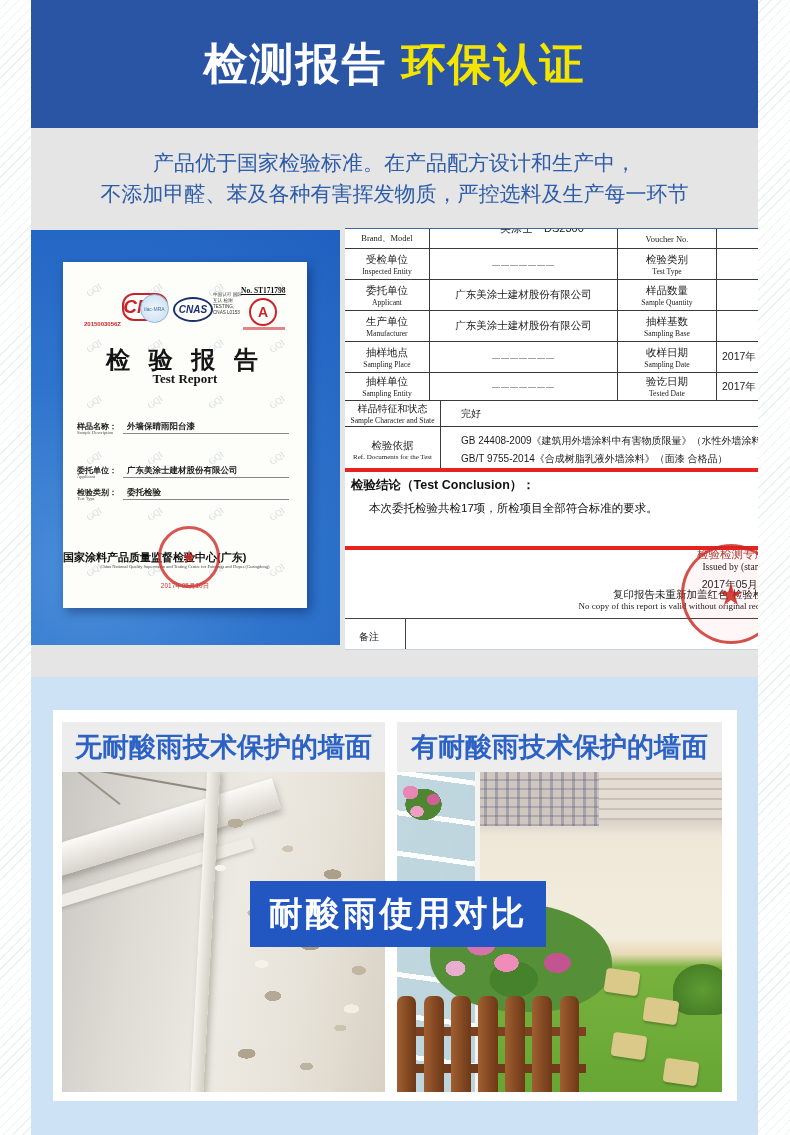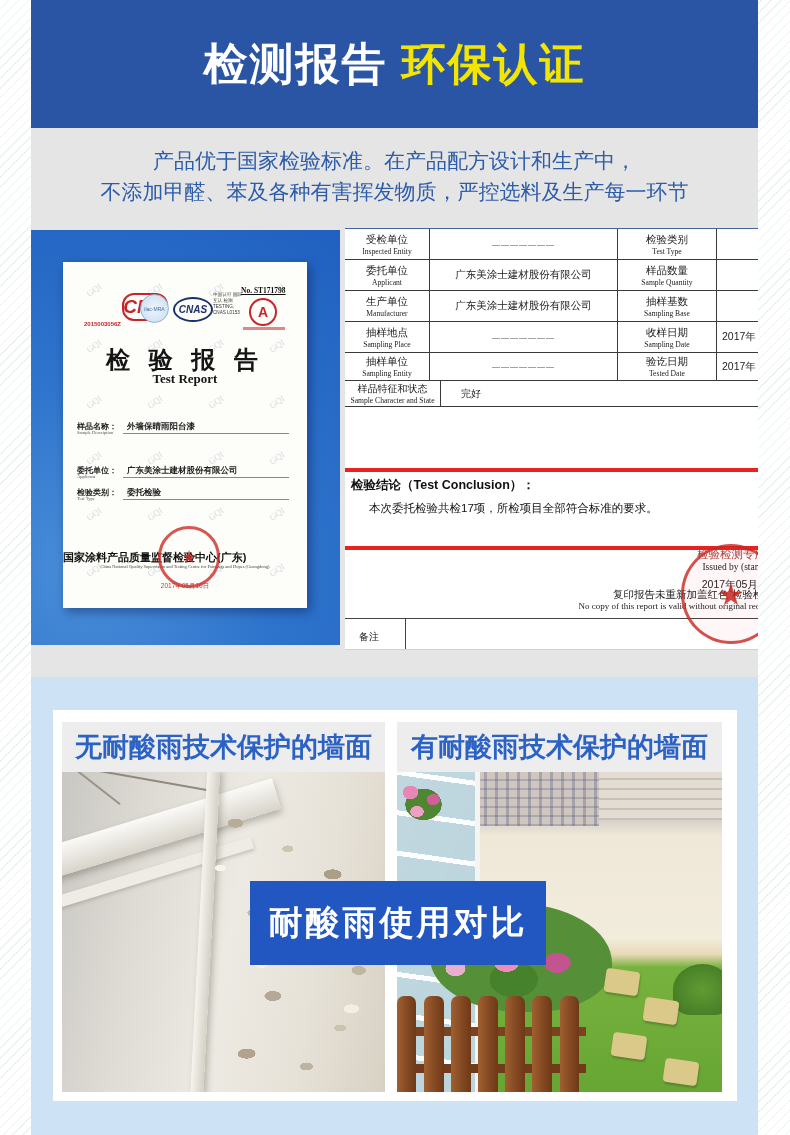--- a/index.html
+++ b/index.html
@@ -11,21 +11,21 @@
   .page-col{position:absolute;left:31px;top:0;width:727px;height:1135px;background:#e5e5e5;}
 
   
   .hero{position:absolute;left:0;top:0;width:727px;height:128px;background:#2a54a4;
         display:flex;align-items:center;justify-content:center;}
   .hero-t{font-size:44px;font-weight:bold;color:#fff;letter-spacing:2px;}
   .hero-a{color:#f3e500;margin-left:14px;}
 
   
   .intro{position:absolute;left:0;top:147px;width:727px;text-align:center;
-         color:#2d5ca9;font-size:21px;line-height:31px;font-family:Liberation Mono, monospace;}
+         color:#2d5ca9;font-size:21px;line-height:31px;}
 
   
   .cert-card{position:absolute;left:0;top:230px;width:309px;height:415px;
     background:radial-gradient(circle at 18% 82%,#4a8ed9 0%,#2e74cc 45%,#2060c0 100%);}
   .cert{position:absolute;left:32px;top:32px;width:244px;height:346px;background:#fdfdfa;
         box-shadow:3px 4px 10px rgba(0,10,60,.4);overflow:hidden;}
   .wm{position:absolute;left:0;top:0;right:0;bottom:0;display:grid;
       grid-template-columns:repeat(4,1fr);grid-auto-rows:56px;pointer-events:none;}
   .wm span{transform:rotate(-35deg);color:#94a2ae;opacity:.38;font-size:9px;
       font-family:"Liberation Serif",serif;align-self:center;justify-self:center;}
@@ -170,21 +170,21 @@
     background:radial-gradient(#5f9c33,#3f7423);}
   .stone{position:absolute;width:34px;height:24px;background:#dac989;border-radius:4px;
     transform:rotate(8deg);box-shadow:1px 2px 2px rgba(60,80,30,.4);}
   .s1{left:64%;top:62%;} .s2{left:76%;top:71%;} .s3{left:66%;top:82%;} .s4{left:82%;top:90%;}
   .pr-fence{position:absolute;left:-2%;bottom:-2%;width:56%;height:32%;display:flex;
     align-items:flex-end;gap:4.2%;padding:0 2%;}
   .pr-fence::before{content:"";position:absolute;left:0;right:0;top:30%;height:9px;background:#7c4120;}
   .pr-fence::after{content:"";position:absolute;left:0;right:0;top:66%;height:9px;background:#713a1a;}
   .picket{flex:1;height:100%;border-radius:7px 7px 0 0;position:relative;z-index:1;
     background:linear-gradient(90deg,#a05f30,#7c431f 70%,#6e3916);}
-  .badge{position:absolute;left:197px;top:171px;width:296px;height:84px;background:#2257c2;
+  .badge{position:absolute;left:197px;top:171px;width:296px;height:66px;background:#2257c2;
     color:#fff;display:flex;align-items:center;justify-content:center;font-size:34px;
     font-weight:bold;letter-spacing:3px;z-index:6;}
 </style>
 </head>
 <body>
 
 <div class="page-col">
 
   <div class="hero">
     <div class="hero-t">
@@ -256,20 +256,32 @@
       </div>
 
       <div class="issuer">国家涂料产品质量监督检验中心(广东)</div>
       <div class="issuer-en">China National Quality Supervision and Testing Centre for Paintings and Dopes (Guangdong)</div>
       <div class="cstamp">★</div>
       <div class="stamp-date">2017年05月10日</div>
     </div>
   </div>
 
   <div class="report">
+    <div class="trow r0">
+      <div class="cell c1">
+          <span class="en">Brand、Model</span>
+        </div>
+      <div class="cell c2">
+          <span class="r0-val">美涂士　DS2300</span>
+        </div>
+      <div class="cell c3">
+          <span class="en">Voucher No.</span>
+        </div>
+      <div class="cell c4"></div>
+    </div>
 
     <div class="trow rstd">
       <div class="cell c1">
           <span class="cn">受检单位</span>
           <span class="en">Inspected Entity</span>
         </div>
       <div class="cell c2">
           <span class="dash">———————</span>
         </div>
       <div class="cell c3">
@@ -346,20 +358,30 @@
     </div>
 
     <div class="trow rstate">
       <div class="cell c1" style="width:96px;">
           <span class="cn" style="font-size:10px;">样品特征和状态</span>
           <span class="en">Sample Character and State</span>
         </div>
       <div class="cell refv">
           <span class="val">完好</span>
         </div>
+    </div>
+    <div class="trow rref">
+      <div class="cell c1" style="width:96px;">
+          <span class="cn">检验依据</span>
+          <span class="en" style="font-size:7px;">Ref. Documents for the Test</span>
+        </div>
+      <div class="cell refv">
+        <span class="val">GB 24408-2009《建筑用外墙涂料中有害物质限量》（水性外墙涂料</span>
+        <span class="val">GB/T 9755-2014《合成树脂乳液外墙涂料》（面漆 合格品）</span>
+      </div>
     </div>
 
     <div class="conclusion">
       <div class="conc-title">检验结论（Test Conclusion）：</div>
       <div class="conc-body">本次委托检验共检17项，所检项目全部符合标准的要求。</div>
     </div>
 
     <div class="fline fl-stamp">检验检测专用</div>
     <div class="fline fl-issued">Issued by (stamp)</div>
     <div class="fline fl-date">2017年05月10日</div>

